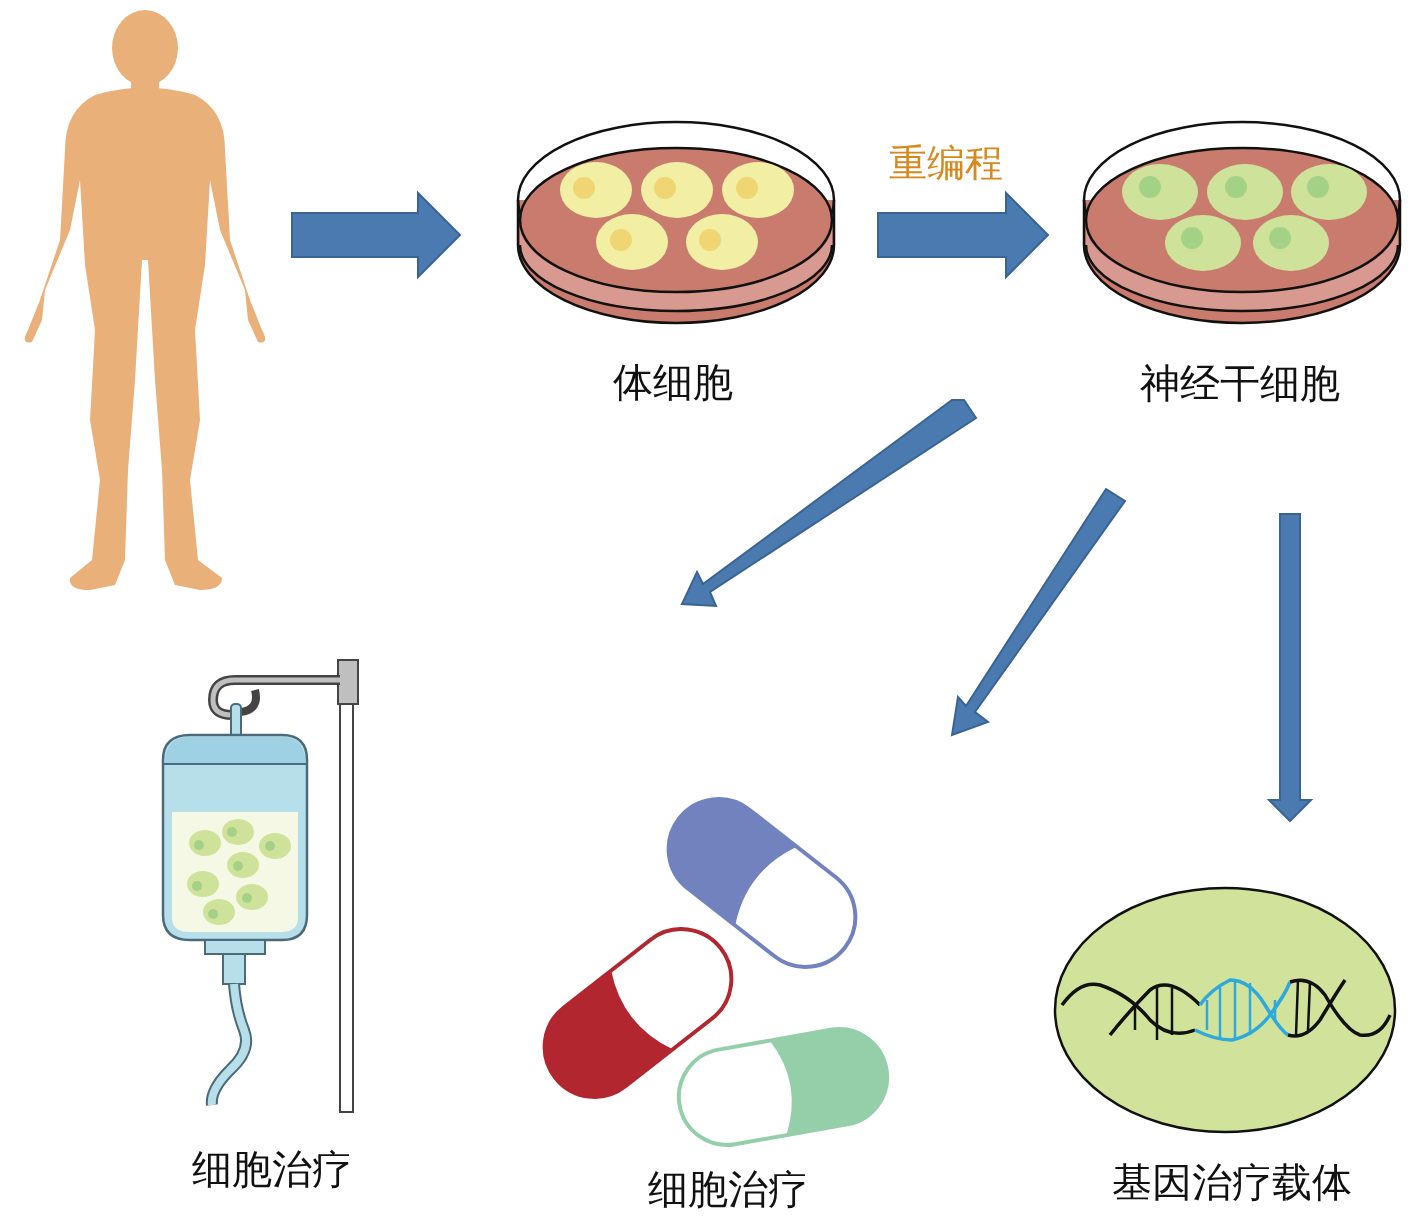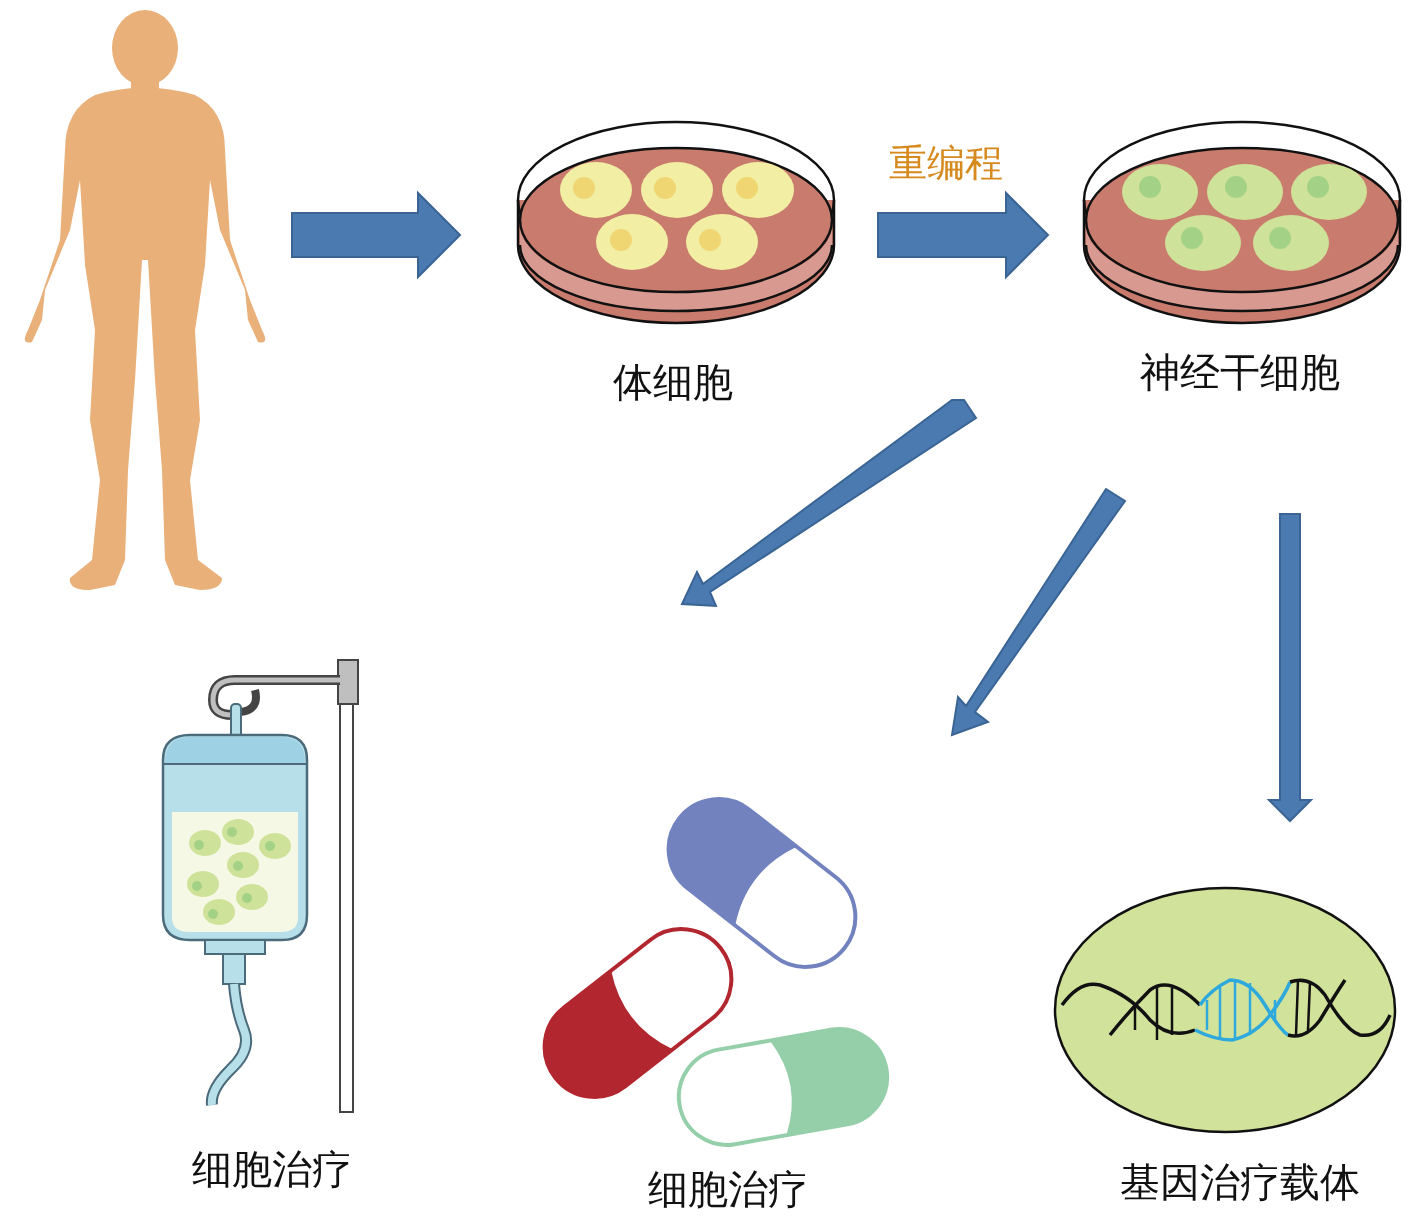--- a/index.html
+++ b/index.html
@@ -150,16 +150,16 @@
       <line x1="1220" y1="985" x2="1220" y2="1038"></line>
       <line x1="1235" y1="980" x2="1235" y2="1040"></line>
       <line x1="1250" y1="983" x2="1250" y2="1035"></line>
       <line x1="1275" y1="1000" x2="1275" y2="1020"></line>
     </g>
   </g>
 </svg>
 
 <div class="label" style="left:673px; top:355px;text-align:right;">体细胞</div>
 <div class="label orange" style="left:946px; top:138px;">重编程</div>
-<div class="label" style="left:1240px; top:345px;">神经干细胞</div>
+<div class="label" style="left:1240px; top:356px;">神经干细胞</div>
 <div class="label" style="left:272px; top:1142px;">细胞治疗</div>
 <div class="label" style="left:728px; top:1162px;">细胞治疗</div>
-<div class="label" style="left:1232px; top:1155px;margin-left:8px;">基因治疗载体</div>
+<div class="label" style="left:1232px; top:1155px;">基因治疗载体</div>
 
 </body></html>

